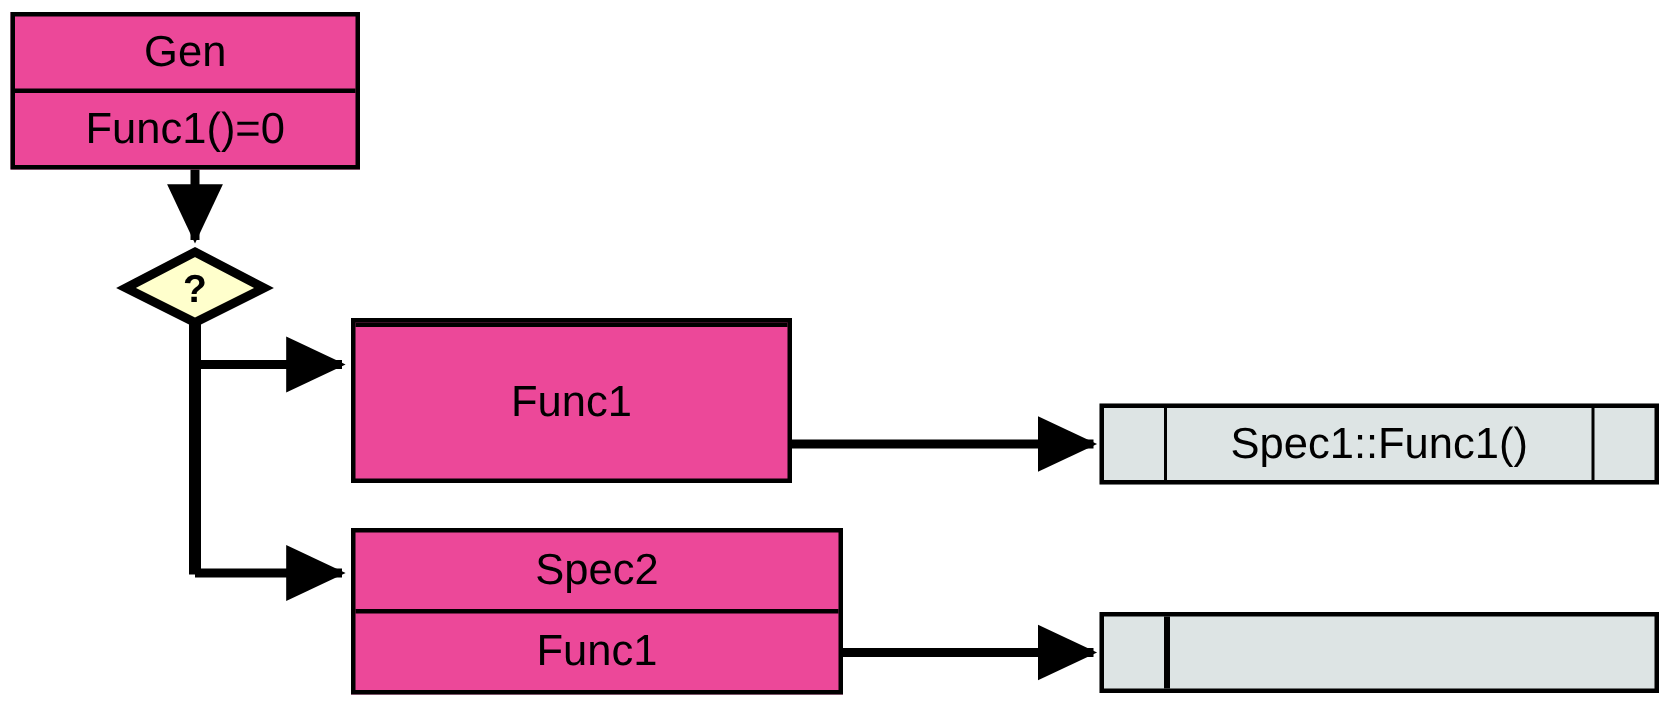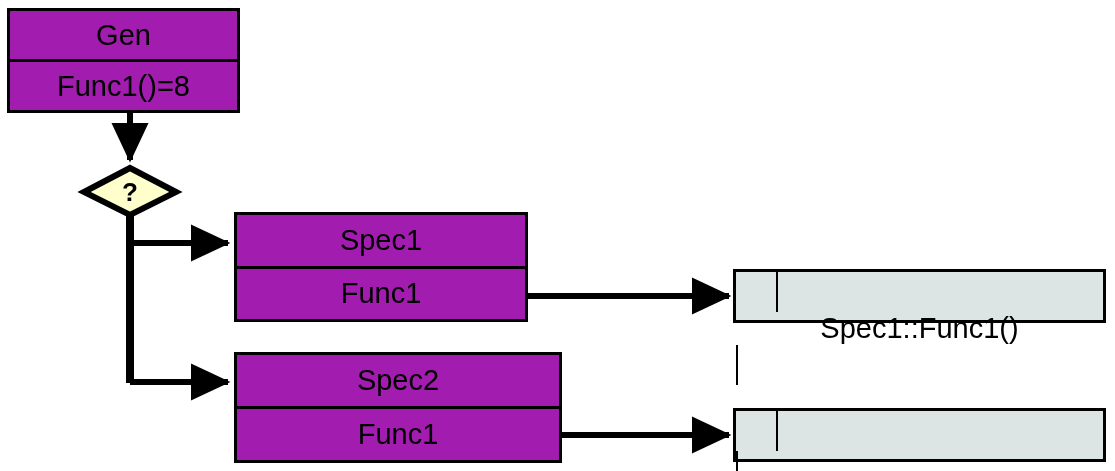--- a/index.html
+++ b/index.html
@@ -19,21 +19,21 @@
     position: absolute;
     left: 0;
     top: 0;
     width: 1115px;
     height: 471px;
   }
   .node {
     position: absolute;
     box-sizing: border-box;
     border: 3px solid #000000;
-    background: #a21caf;
+    background: #ec4899;
     display: flex;
     flex-direction: column;
     z-index: 3;
   }
   .node .cell {
     flex: 1 1 0;
     display: flex;
     align-items: center;
     justify-content: center;
     font-size: 29px;
@@ -43,21 +43,21 @@
   }
   .node .cell.divider-top {
     border-top: 3px solid #000000;
   }
   .impl {
     position: absolute;
     box-sizing: border-box;
     border: 3px solid #000000;
     background: #dde4e4;
     display: flex;
-    flex-direction: column;
+    flex-direction: row;
     z-index: 3;
   }
   .impl .stub {
     width: 40px;
     flex: 0 0 40px;
   }
   .impl .stub.left {
     border-right: 2px solid #000000;
   }
   .impl .stub.right {
@@ -106,27 +106,26 @@
 
     <line x1="130" y1="382" x2="228" y2="382" stroke="#000000" stroke-width="6" marker-end="url(#arrowhead)"></line>
 
     <line x1="528" y1="296" x2="729" y2="296" stroke="#000000" stroke-width="6" marker-end="url(#arrowhead)"></line>
 
     <line x1="528" y1="435" x2="729" y2="435" stroke="#000000" stroke-width="6" marker-end="url(#arrowhead)"></line>
   </svg>
 
   <div class="node" style="left:7px; top:8px; width:233px; height:105px;">
     <div class="cell">Gen</div>
-    <div class="cell divider-top">Func1()=8</div>
+    <div class="cell divider-top">Func1()=0</div>
   </div>
 
   <div class="diamond-label" style="left:104px; top:172px; width:52px; height:40px;">?</div>
 
   <div class="node" style="left:234px; top:212px; width:294px; height:110px;">
-    <div class="cell">Spec1</div>
     <div class="cell divider-top">Func1</div>
   </div>
 
   <div class="node" style="left:234px; top:352px; width:328px; height:111px;">
     <div class="cell">Spec2</div>
     <div class="cell divider-top">Func1</div>
   </div>
 
   <div class="impl" style="left:733px; top:269px; width:373px; height:54px;">
     <div class="stub left"></div>

